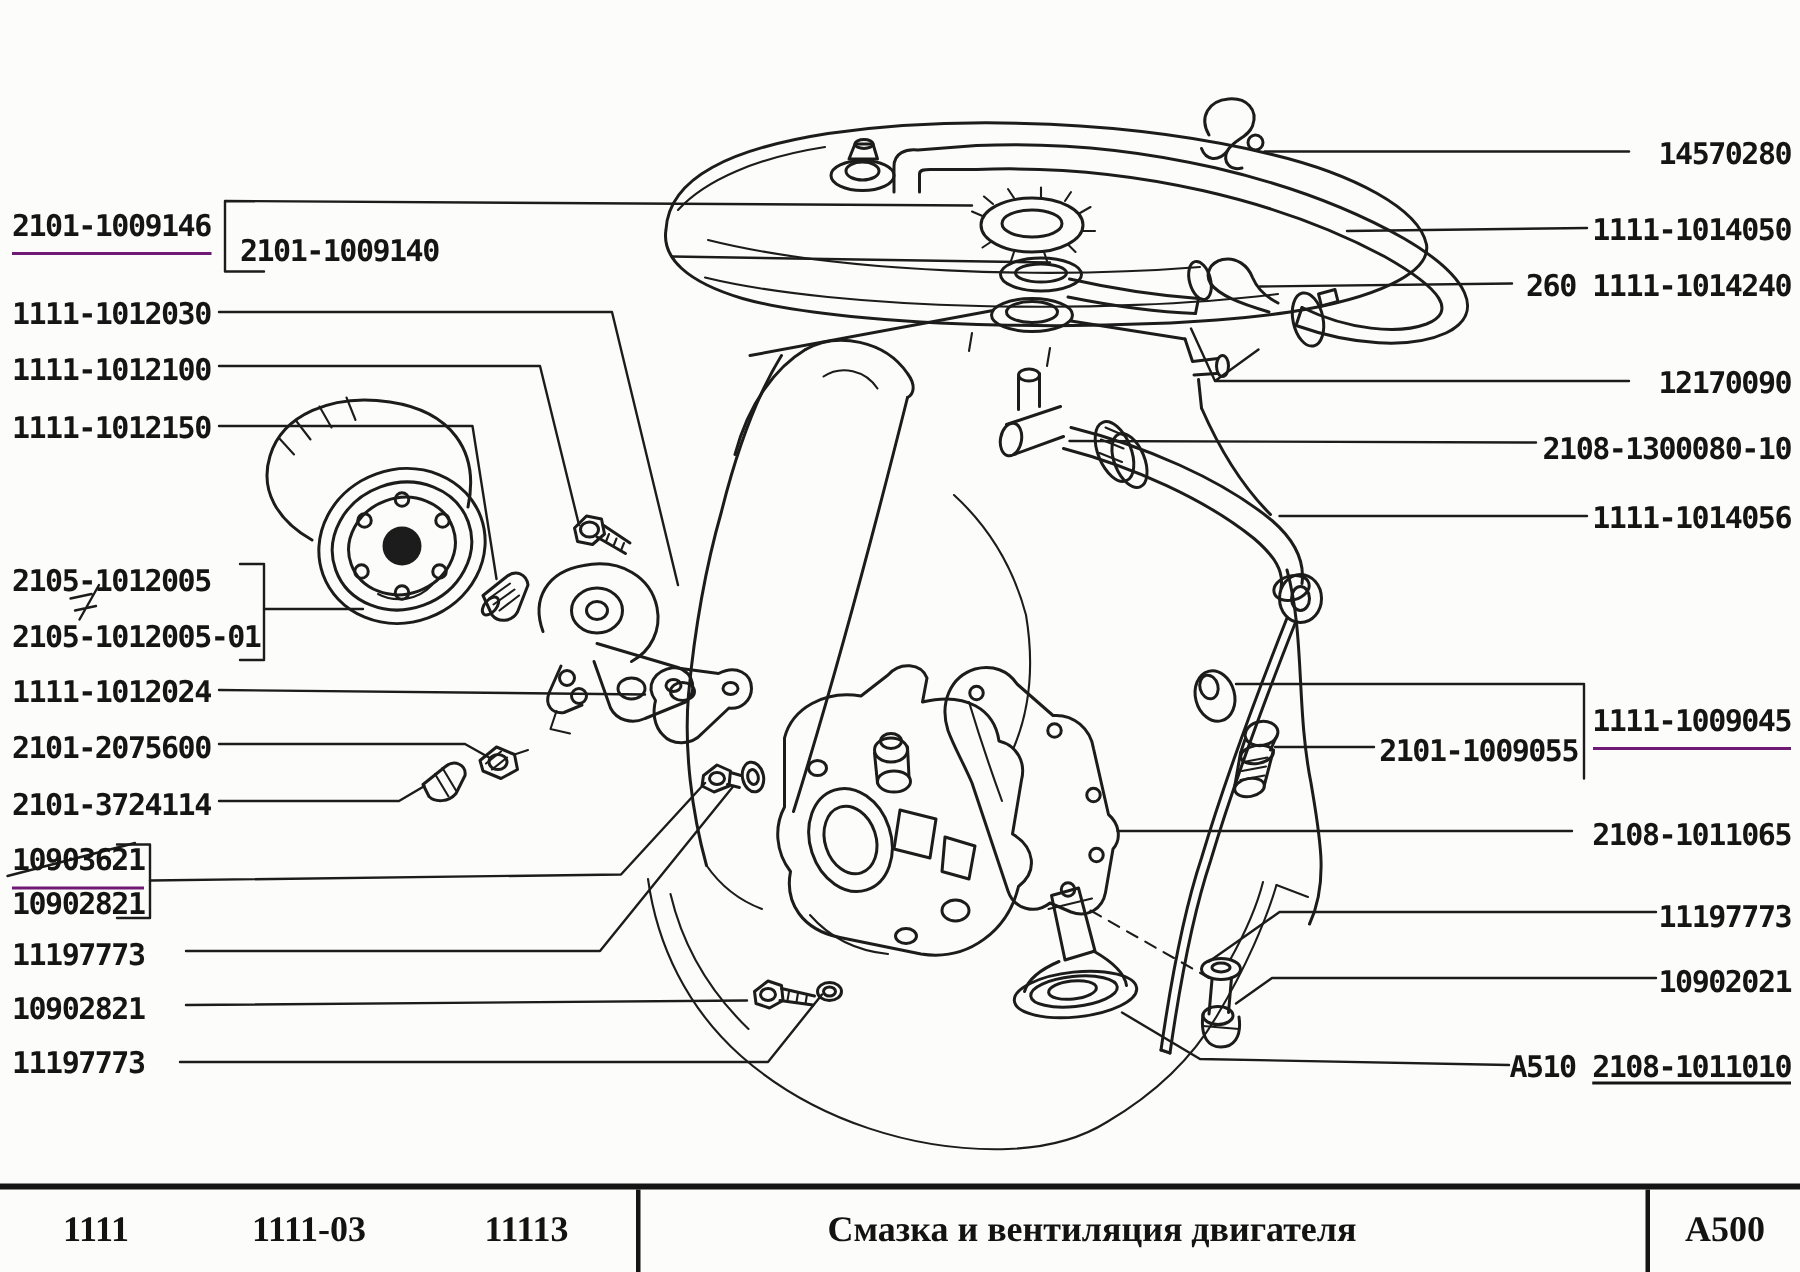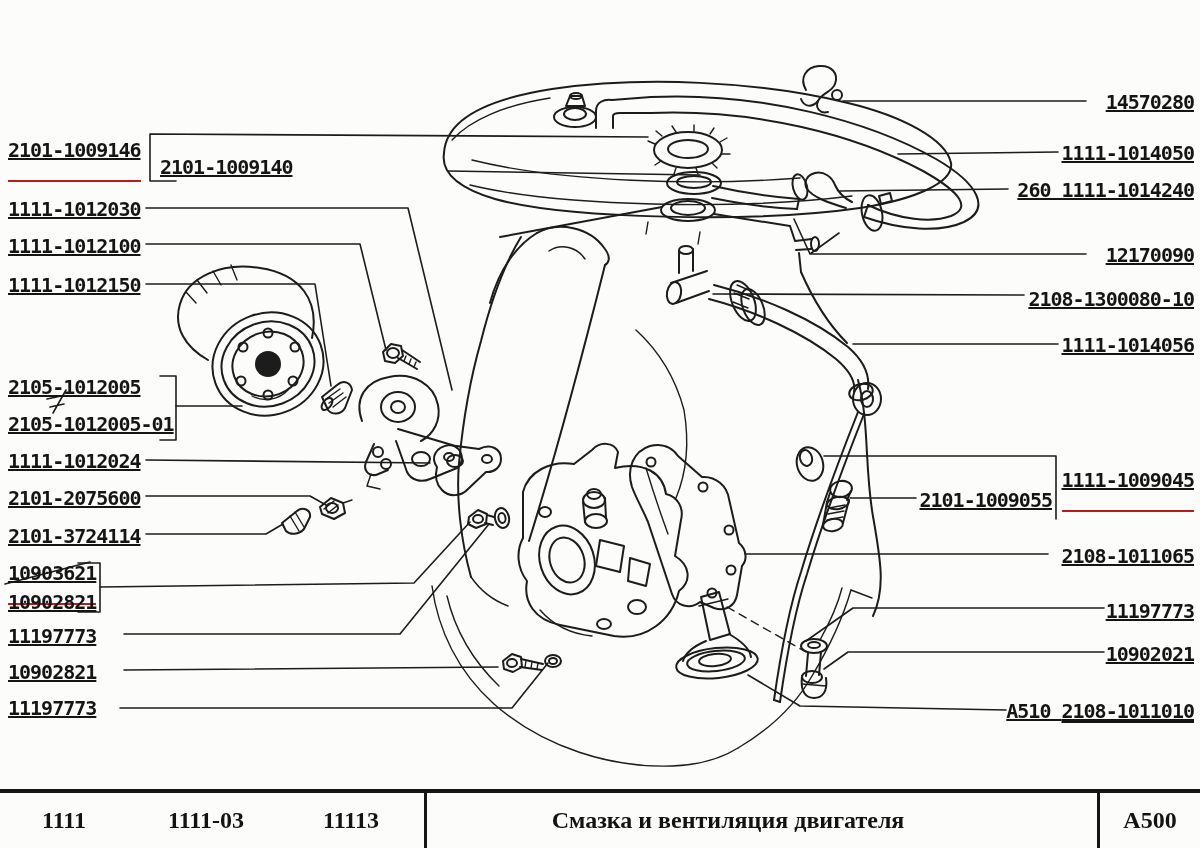--- a/index.html
+++ b/index.html
@@ -1,23 +1,23 @@
 <!DOCTYPE html>
 <html><head>
 <meta charset="utf-8">
 <style>
   html,body{margin:0;padding:0;}
   body{width:1200px;height:848px;position:relative;background:#fcfcfa;overflow:hidden;
        font-family:"DejaVu Sans Mono", monospace;}
   .stage{position:absolute;inset:0;}
   svg{position:absolute;left:0;top:0;}
   .lbl{position:absolute;font:bold 20px/22px "DejaVu Sans Mono",monospace;
-       color:#151515;letter-spacing:-1px;white-space:nowrap;text-decoration:underline;}
+       color:#151515;letter-spacing:-1px;white-space:nowrap;}
   .lbl.right{text-align:right;}
-  .u{border-bottom:2px solid #b91c1c;padding-bottom:18px;}
+  .u{border-bottom:2px solid #701a75;padding-bottom:6px;}
   .u-inner{text-decoration:underline;text-decoration-thickness:2px;text-underline-offset:3px;}
   .footer{position:absolute;left:0;top:789px;width:1200px;height:59px;
           border-top:4px solid #151515;background:#fcfcfa;}
   .fdiv{position:absolute;top:793px;width:3px;height:55px;background:#151515;}
   .fcell{position:absolute;top:793px;height:68px;line-height:55px;
          font-family:"Liberation Serif",serif;font-weight:bold;font-size:24px;color:#131313;
          text-align:center;}
   .ink{stroke:#1c1c1c;fill:none;stroke-width:2;stroke-linecap:round;stroke-linejoin:round;}
   .thin{stroke-width:1.4;}
   .lead{stroke:#1c1c1c;fill:none;stroke-width:1.6;stroke-linecap:round;stroke-linejoin:round;}

